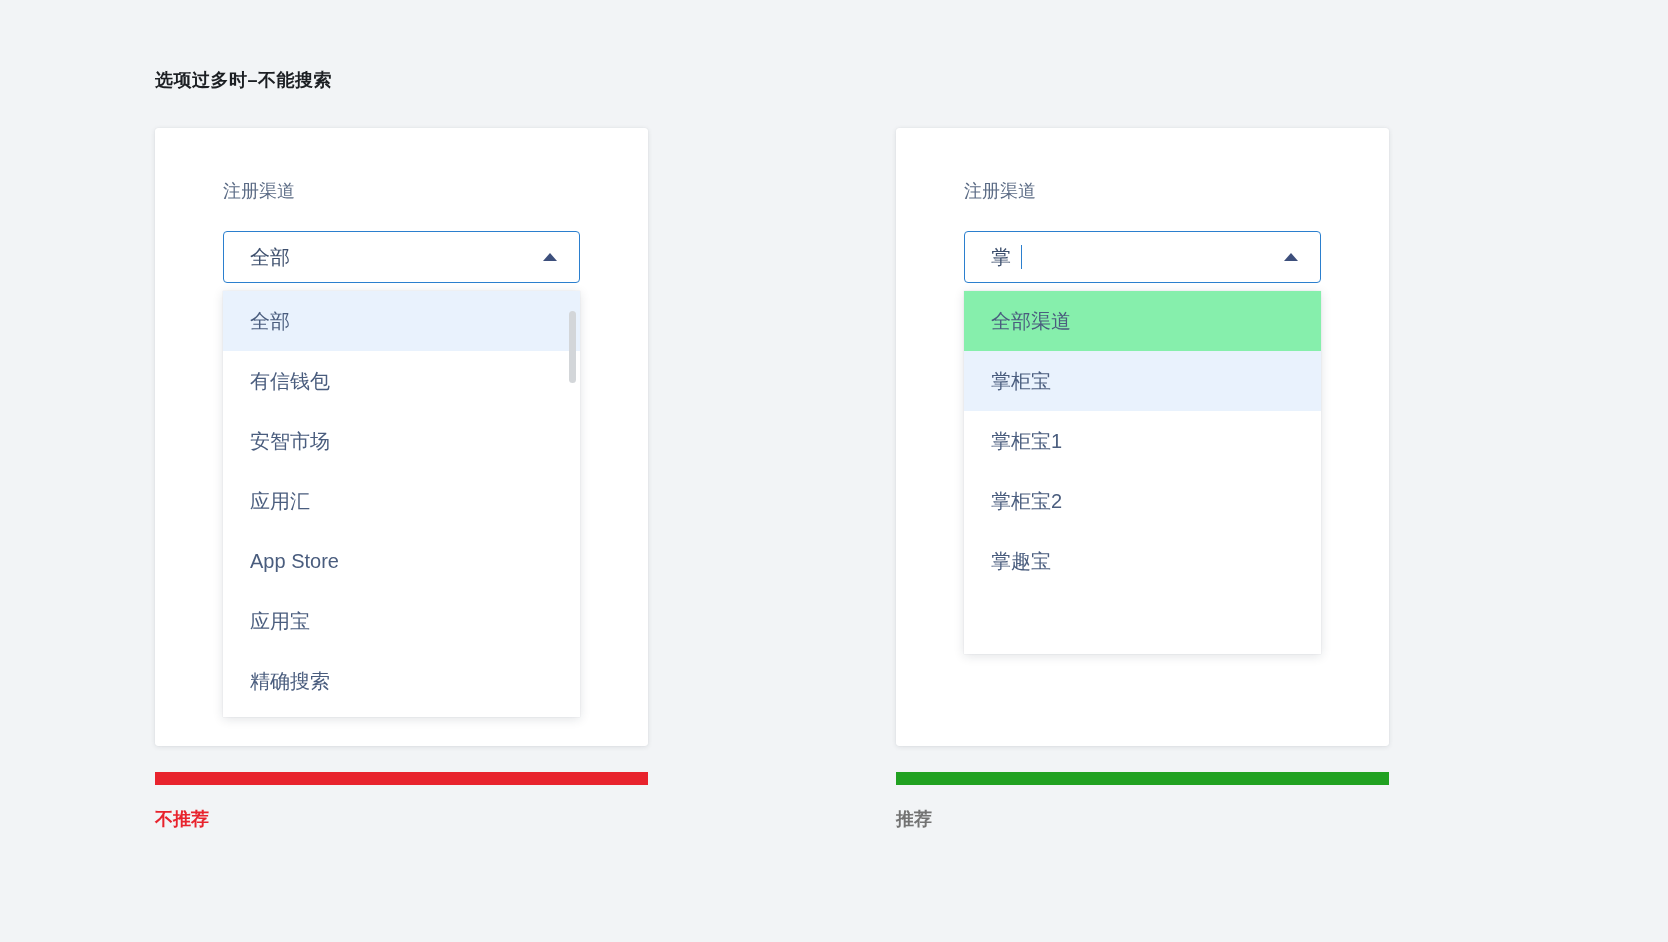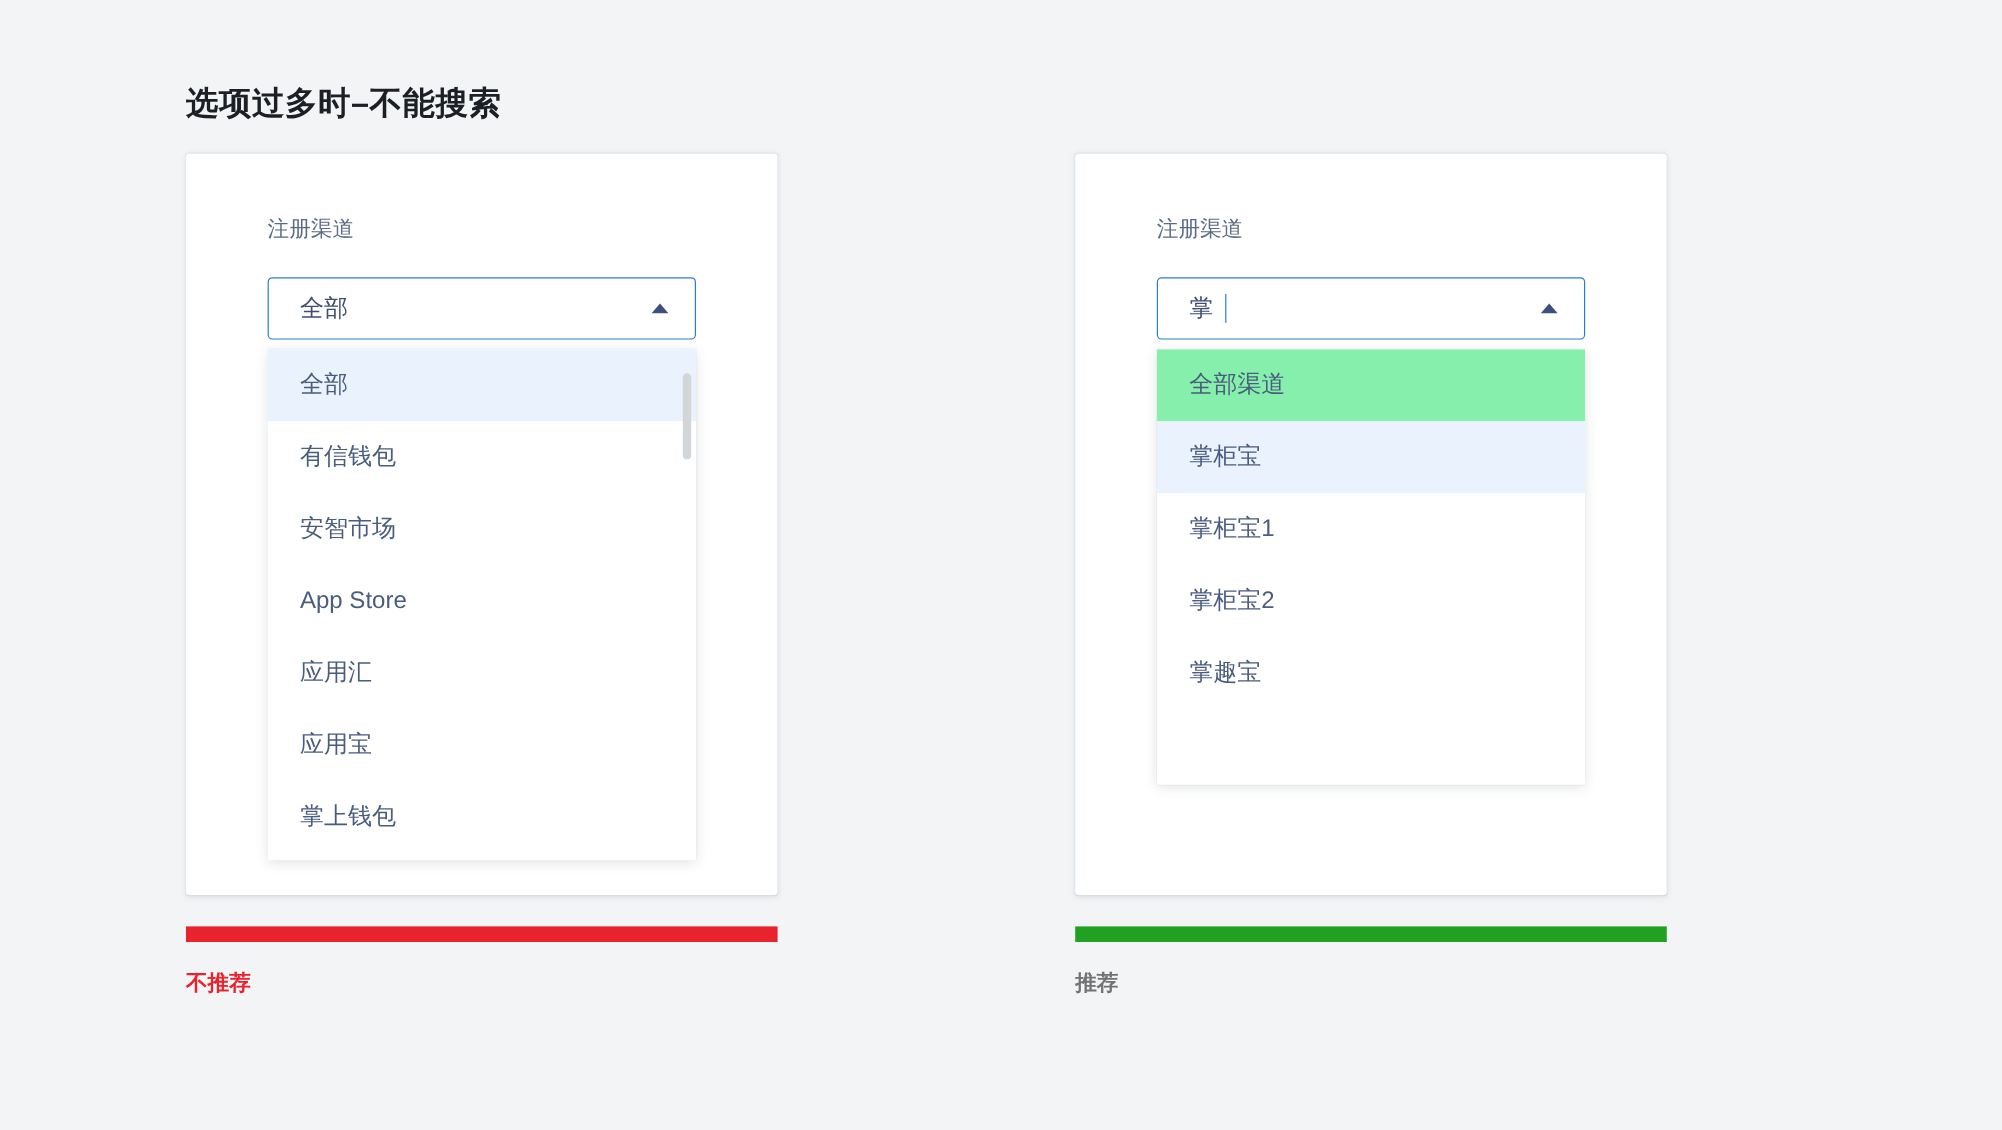--- a/index.html
+++ b/index.html
@@ -29,21 +29,21 @@
     width: 530px;
     height: 942px;
   }
   .panel-left  { left: 155px; }
   .panel-right { left: 896px; }
 
   .panel-title {
     position: absolute;
     left: 0;
     top: 68px;
-    font-size: 27px;
+    font-size: 18px;
     font-weight: bold;
     color: #1c1f23;
     letter-spacing: 0.5px;
     white-space: nowrap;
   }
 
   
   .card {
     position: absolute;
     left: 0;
@@ -190,24 +190,24 @@
         <div class="select-control" style="border-color: rgb(43, 127, 206);">
           <span class="select-value">全部</span>
           <span class="caret-up"></span>
         </div>
       </div>
 
       <div class="dropdown dropdown-left">
         <div class="option selected">全部</div>
         <div class="option">有信钱包</div>
         <div class="option">安智市场</div>
+        <div class="option">应用汇</div>
         <div class="option">App Store</div>
-        <div class="option">应用汇</div>
         <div class="option">应用宝</div>
-        <div class="option">掌上钱包</div>
+        <div class="option">精确搜索</div>
 
         <div class="scrollbar-track">
           <div class="scrollbar-thumb"></div>
         </div>
       </div>
 
     </div>
 
     <div class="verdict-bar" style="background: rgb(232, 35, 45);"></div>
     <div class="verdict-label" style="color: rgb(232, 35, 45);">不推荐</div>

